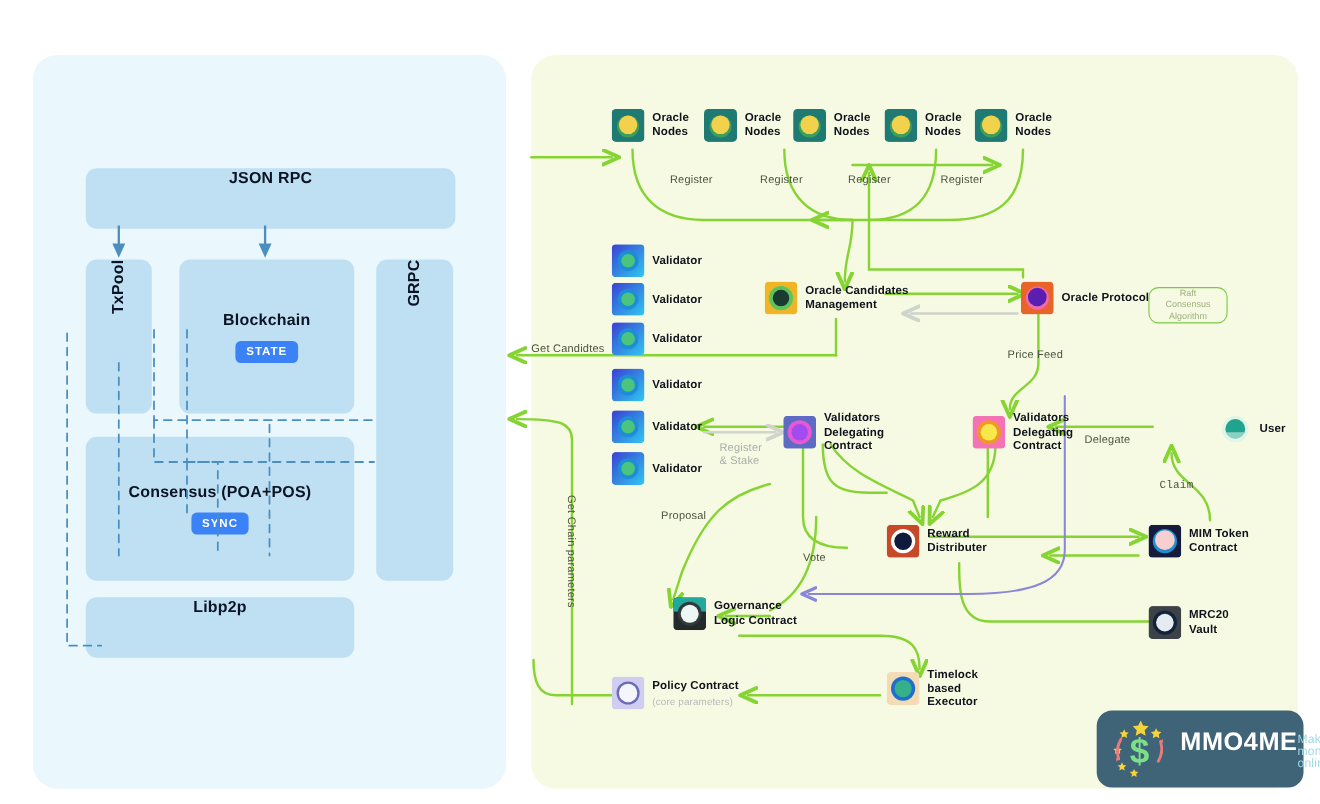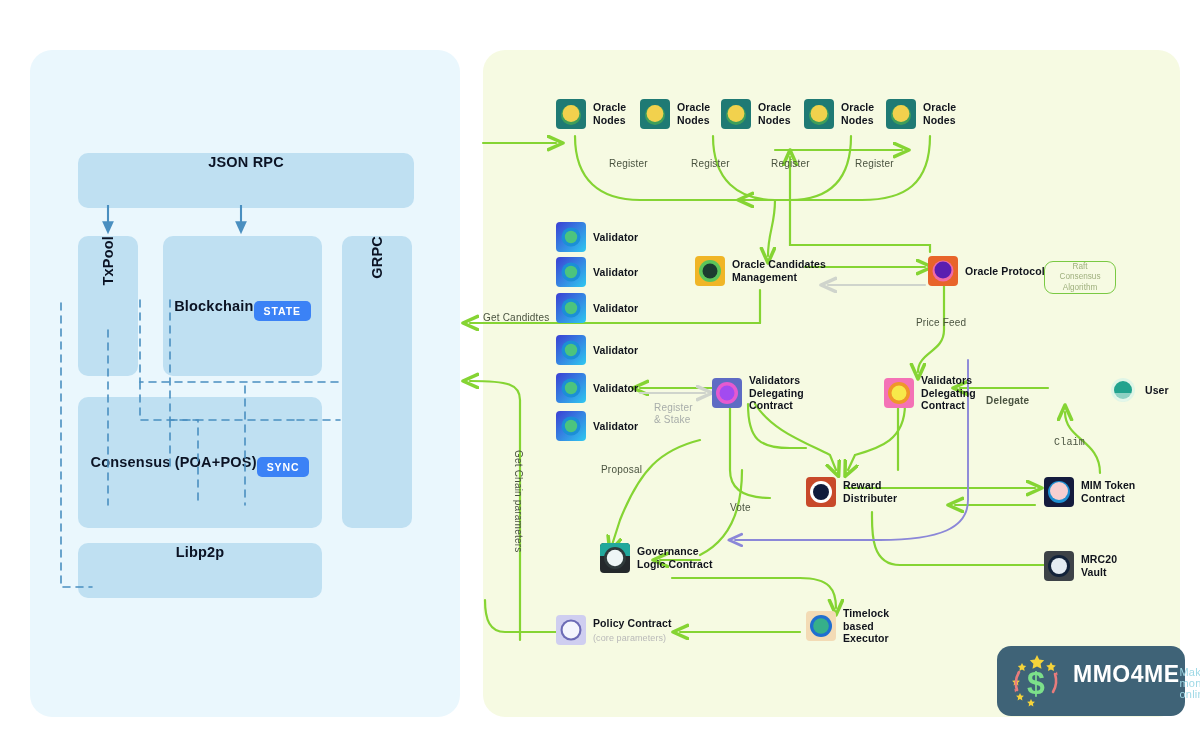--- a/index.html
+++ b/index.html
@@ -27,21 +27,21 @@
     font-weight: bold;
   }
   .lbox .lbl { font-size: 14.5px; line-height: 1.25; letter-spacing: .2px; }
   .vert { writing-mode: vertical-rl; transform: rotate(180deg); }
   .chip {
     display: inline-block;
     background: #3b82f6; color: #fff;
     font-size: 10.5px; font-weight: bold; letter-spacing: .9px;
     padding: 4px 10px; border-radius: 5px; margin-top: 9px;
   }
-  .stack { display: flex; align-items: center; justify-content: center; }
+  .stack { display: flex; flex-direction: column; align-items: center; justify-content: center; }
 
   
   .right-panel {
     position: absolute; left: 483px; top: 50px;
     width: 697px; height: 667px;
     background: #f6fae2; border-radius: 22px;
   }
 
   
   .layer { position: absolute; left: 0; top: 0; width: 1200px; height: 731px; pointer-events: none; }
@@ -373,21 +373,21 @@
   </div>
 
   <div class="raft-box" style="left:1044px; top:261px; width:72px;">Raft Consensus
 Algorithm</div>
 
   <div class="edge-label" style="left:916px; top:317px;">Price Feed</div>
   <div class="edge-label" style="left:483px; top:312px;">Get Candidtes</div>
   <div class="edge-label vertical" style="left:512px; top:450px;">Get Chain parameters</div>
   <div class="edge-label grey" style="left:654px; top:402px;">Register
 &amp; Stake</div>
-  <div class="edge-label" style="left:986px; top:395px;font-weight:bold;">Delegate</div>
+  <div class="edge-label" style="left:986px; top:395px;">Delegate</div>
   <div class="edge-label" style="left:1054px; top:437px;font-family:Liberation Mono, monospace;">Claim</div>
   <div class="edge-label" style="left:601px; top:464px;">Proposal</div>
   <div class="edge-label" style="left:730px; top:502px;">Vote</div>
 
   <div class="node" style="left:712px; top:374px;">
     <span class="ico">
       <svg width="30" height="30" viewBox="0 0 30 30">
         <rect width="30" height="30" fill="#5e6bc4"></rect>
         <circle cx="15" cy="15" r="11" fill="#e55ad0"></circle>
         <circle cx="15" cy="15" r="7.5" fill="#a24bf0"></circle>
@@ -451,21 +451,21 @@
       <svg width="30" height="30" viewBox="0 0 30 30">
         <rect width="30" height="30" fill="#3d4247"></rect>
         <circle cx="15" cy="15" r="11" fill="#13233a"></circle>
         <circle cx="15" cy="15" r="8" fill="#e4ecf2"></circle>
       </svg>
     </span>
     <span class="ntext">MRC20
 Vault</span>
   </div>
 
-  <div class="node" style="left:556px; top:543px;padding-left:44px;">
+  <div class="node" style="left:568px; top:543px;padding-left:44px;">
     <span class="ico">
       <svg width="30" height="30" viewBox="0 0 30 30">
         <rect width="30" height="30" fill="#24292c"></rect>
         <rect width="30" height="13" fill="#22a89c"></rect>
         <circle cx="15" cy="15" r="11" fill="#2f3a3b"></circle>
         <circle cx="15" cy="15" r="8.2" fill="#eef6f6"></circle>
       </svg>
     </span>
     <span class="ntext">Governance
 Logic Contract</span>

